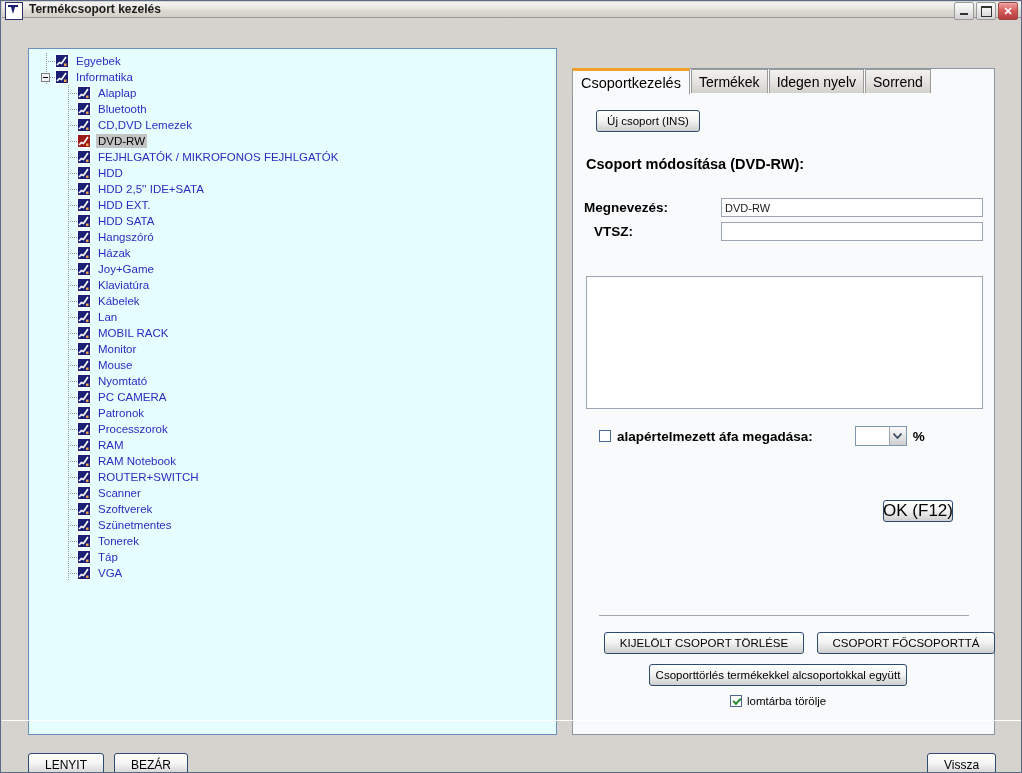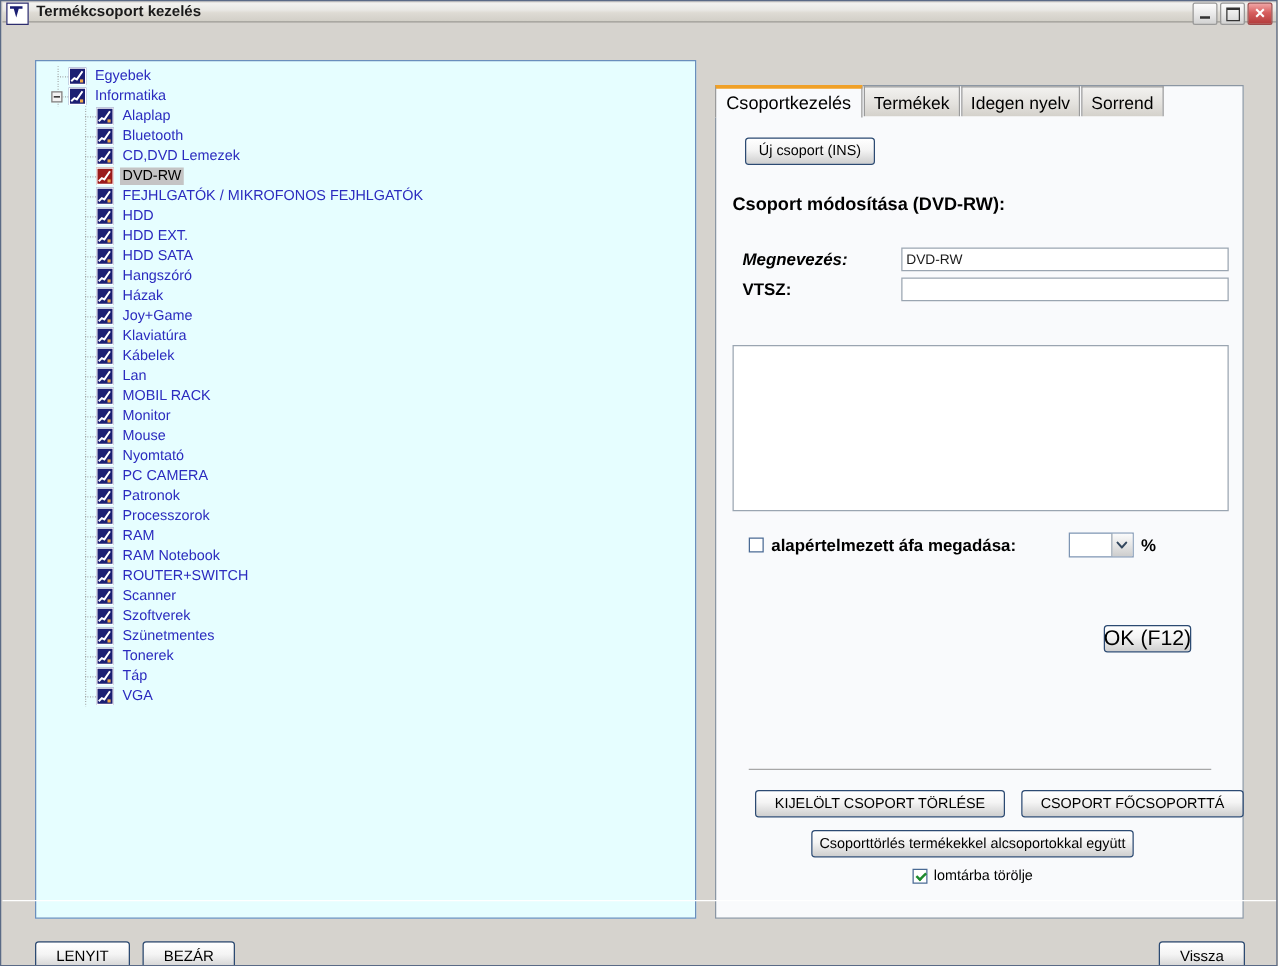--- a/index.html
+++ b/index.html
@@ -262,21 +262,21 @@
     white-space: nowrap;
   }
 
   .fld-label {
     position: absolute;
     font-size: 13.5px;
     font-weight: bold;
     color: #000;
     white-space: nowrap;
   }
-  #lbl-megnevezes { left: 22px; top: 106px; font-style: italic; }
+  #lbl-megnevezes { left: 12px; top: 106px; }
   #lbl-vtsz       { left: 22px; top: 130px; }
   #lbl-leiras     { left: 22px; top: 155px; margin-top: 40px; }
 
   .tinput {
     position: absolute;
     box-sizing: border-box;
     border: 1px solid #9aa5b1;
     background: #ffffff;
     font-family: "Liberation Sans", sans-serif;
     font-size: 11px;
@@ -545,20 +545,33 @@
             <div class="indent l1">
               <div class="dots-v2"></div>
               <div class="dots-h2"></div>
             </div>
             <div class="tnode-icon" style="background: rgb(27, 31, 115);">
               <svg width="12" height="12" viewBox="0 0 12 12">
                 <path d="M1 10 L3.5 7.5 L5.5 8.5 L10 2" stroke="#ffffff" stroke-width="1.6" fill="none"></path>
                 <rect x="8" y="8.5" width="2.5" height="2.5" fill="#f0a84c"></rect>
               </svg>
             </div>
+            <div class="tnode-label">HDD 2,5'' IDE+SATA</div>
+          </div>
+          <div class="tnode">
+            <div class="indent l1">
+              <div class="dots-v2"></div>
+              <div class="dots-h2"></div>
+            </div>
+            <div class="tnode-icon" style="background: rgb(27, 31, 115);">
+              <svg width="12" height="12" viewBox="0 0 12 12">
+                <path d="M1 10 L3.5 7.5 L5.5 8.5 L10 2" stroke="#ffffff" stroke-width="1.6" fill="none"></path>
+                <rect x="8" y="8.5" width="2.5" height="2.5" fill="#f0a84c"></rect>
+              </svg>
+            </div>
             <div class="tnode-label">HDD EXT.</div>
           </div>
           <div class="tnode">
             <div class="indent l1">
               <div class="dots-v2"></div>
               <div class="dots-h2"></div>
             </div>
             <div class="tnode-icon" style="background: rgb(27, 31, 115);">
               <svg width="12" height="12" viewBox="0 0 12 12">
                 <path d="M1 10 L3.5 7.5 L5.5 8.5 L10 2" stroke="#ffffff" stroke-width="1.6" fill="none"></path>

